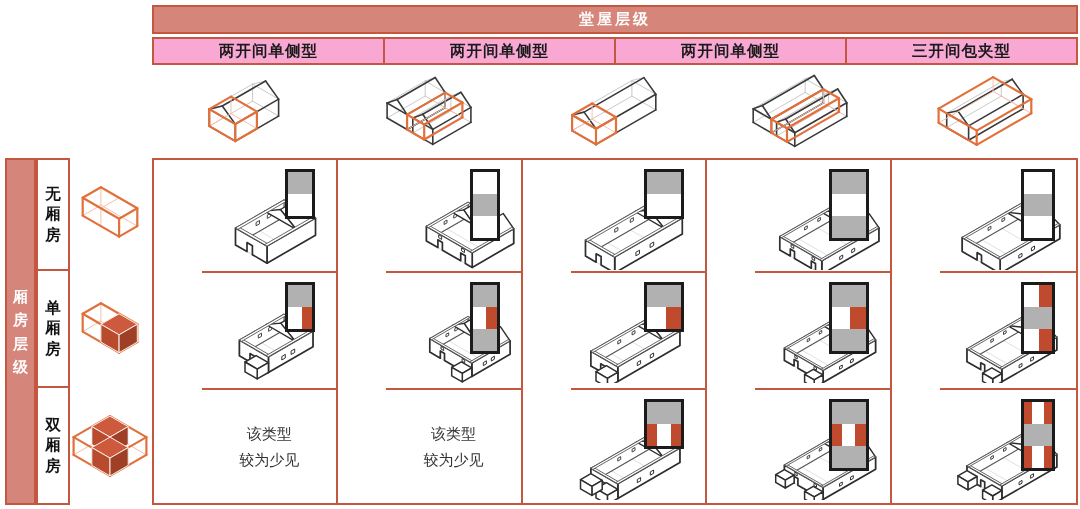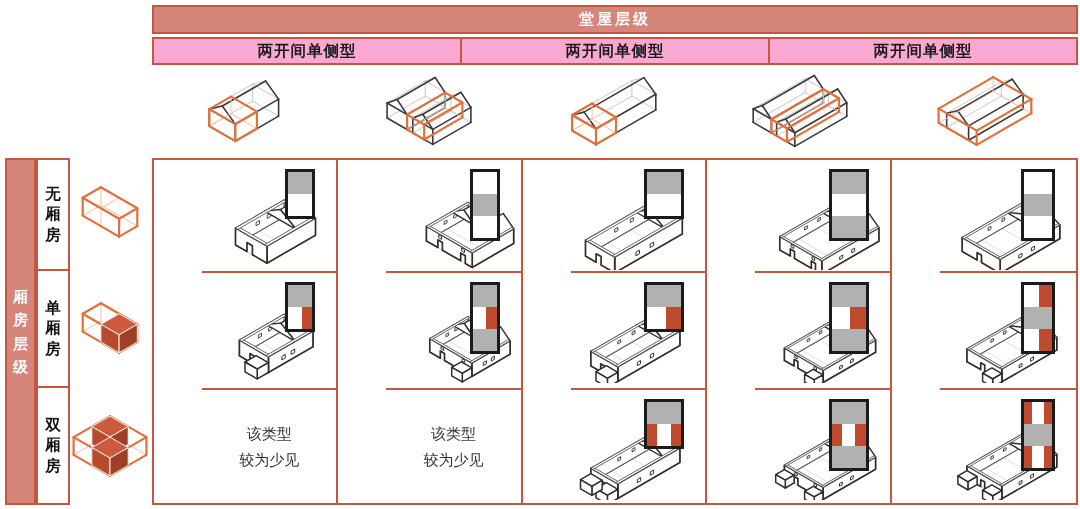--- a/index.html
+++ b/index.html
@@ -63,20 +63,21 @@
 <div class="stage">
 
   <div class="top-band">
     <span>堂屋层级</span>
   </div>
 
   <div class="col-headers">
     <div class="col-header">两开间单侧型</div>
     <div class="col-header">两开间单侧型</div>
     <div class="col-header">两开间单侧型</div>
+    <div class="col-header">三开间包夹型</div>
   </div>
 
   <div class="schematic-strip">
     <div class="schematic-slot">
         <svg width="185" height="97">
           <g transform="translate(100.6,40.1)">
             <line x1="0.0" y1="0.0" x2="26.0" y2="15.0" stroke="#c9c9c9" stroke-width="1" stroke-linecap="round"></line>
             <line x1="0.0" y1="0.0" x2="-43.3" y2="25.0" stroke="#c9c9c9" stroke-width="1" stroke-linecap="round"></line>
             <line x1="0.0" y1="0.0" x2="0.0" y2="-17.0" stroke="#c9c9c9" stroke-width="1" stroke-linecap="round"></line>
             <line x1="0.0" y1="-17.0" x2="26.0" y2="-2.0" stroke="#c9c9c9" stroke-width="1" stroke-linecap="round"></line>

